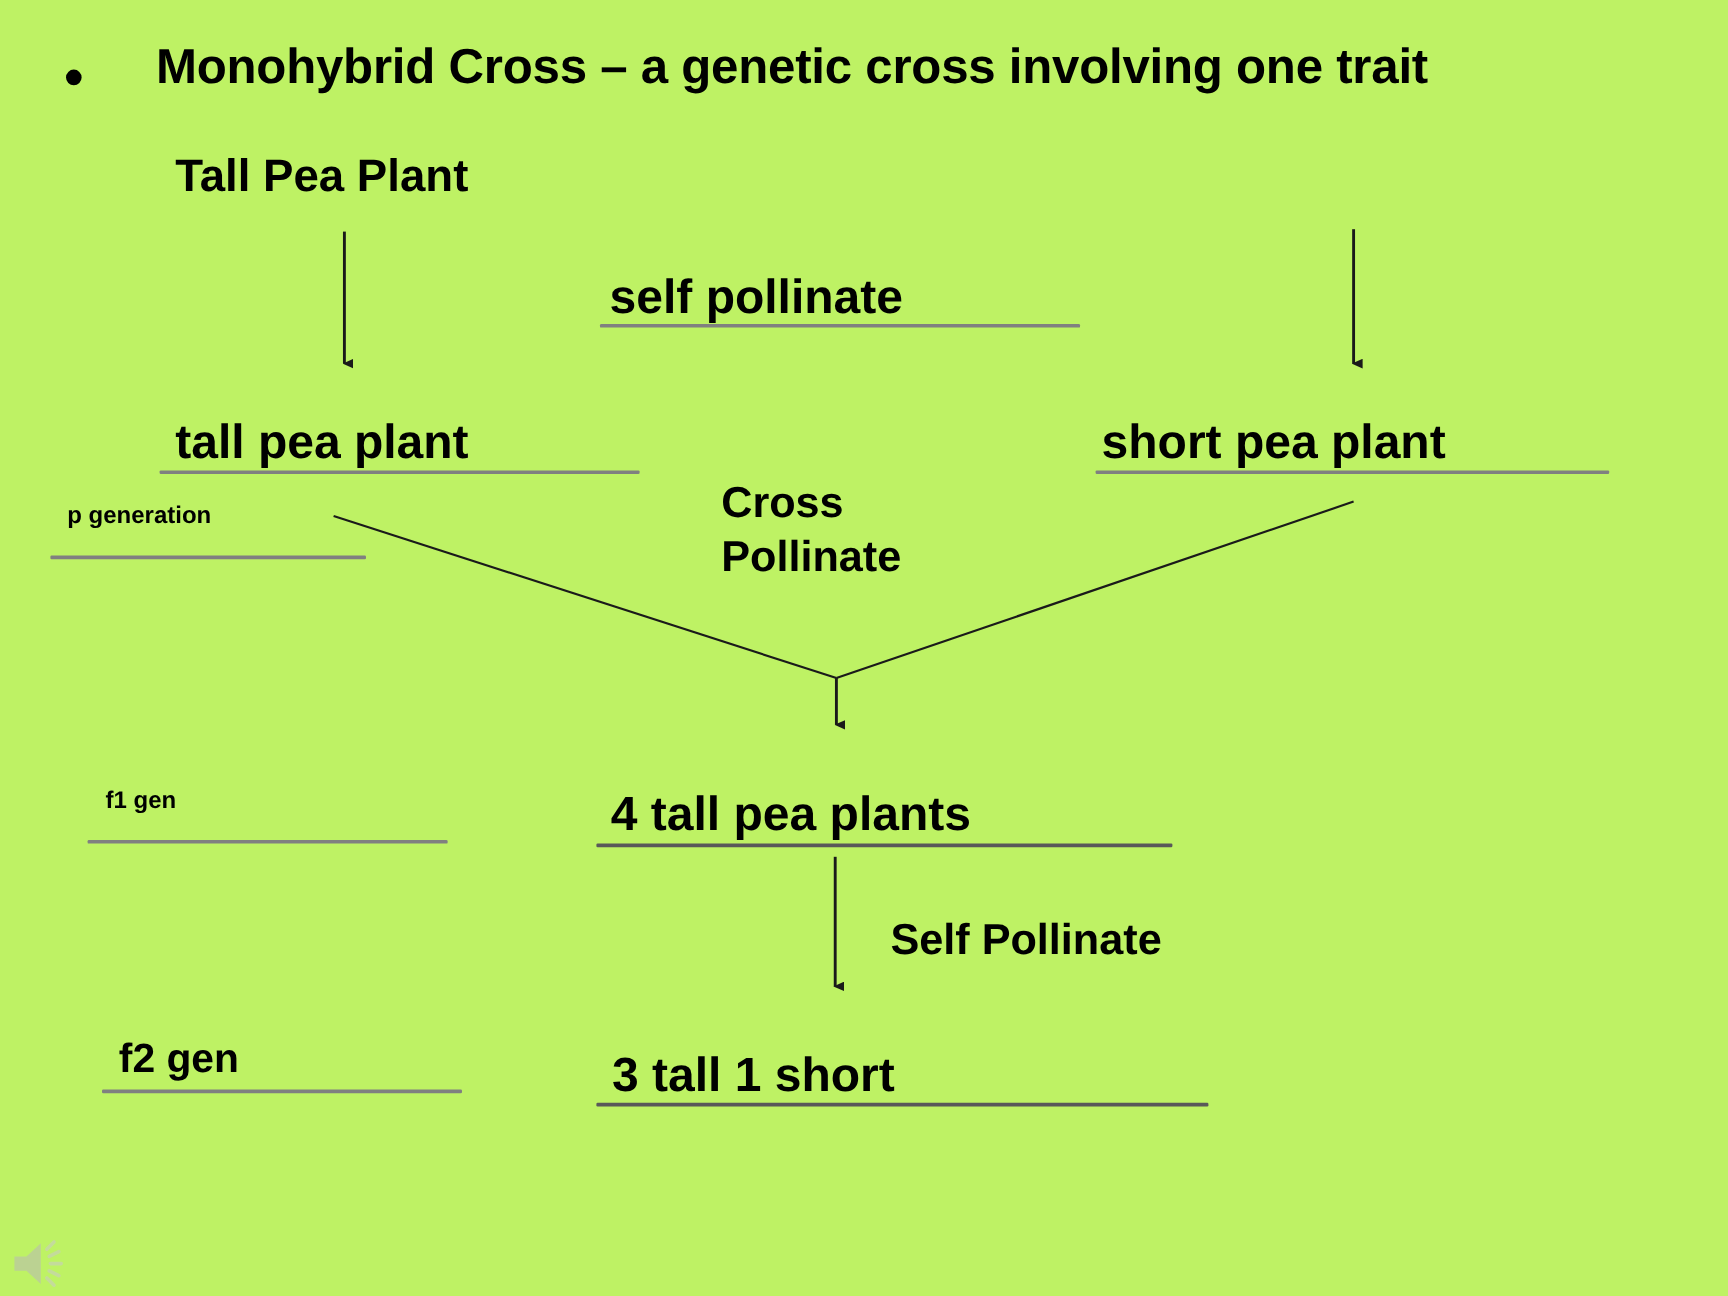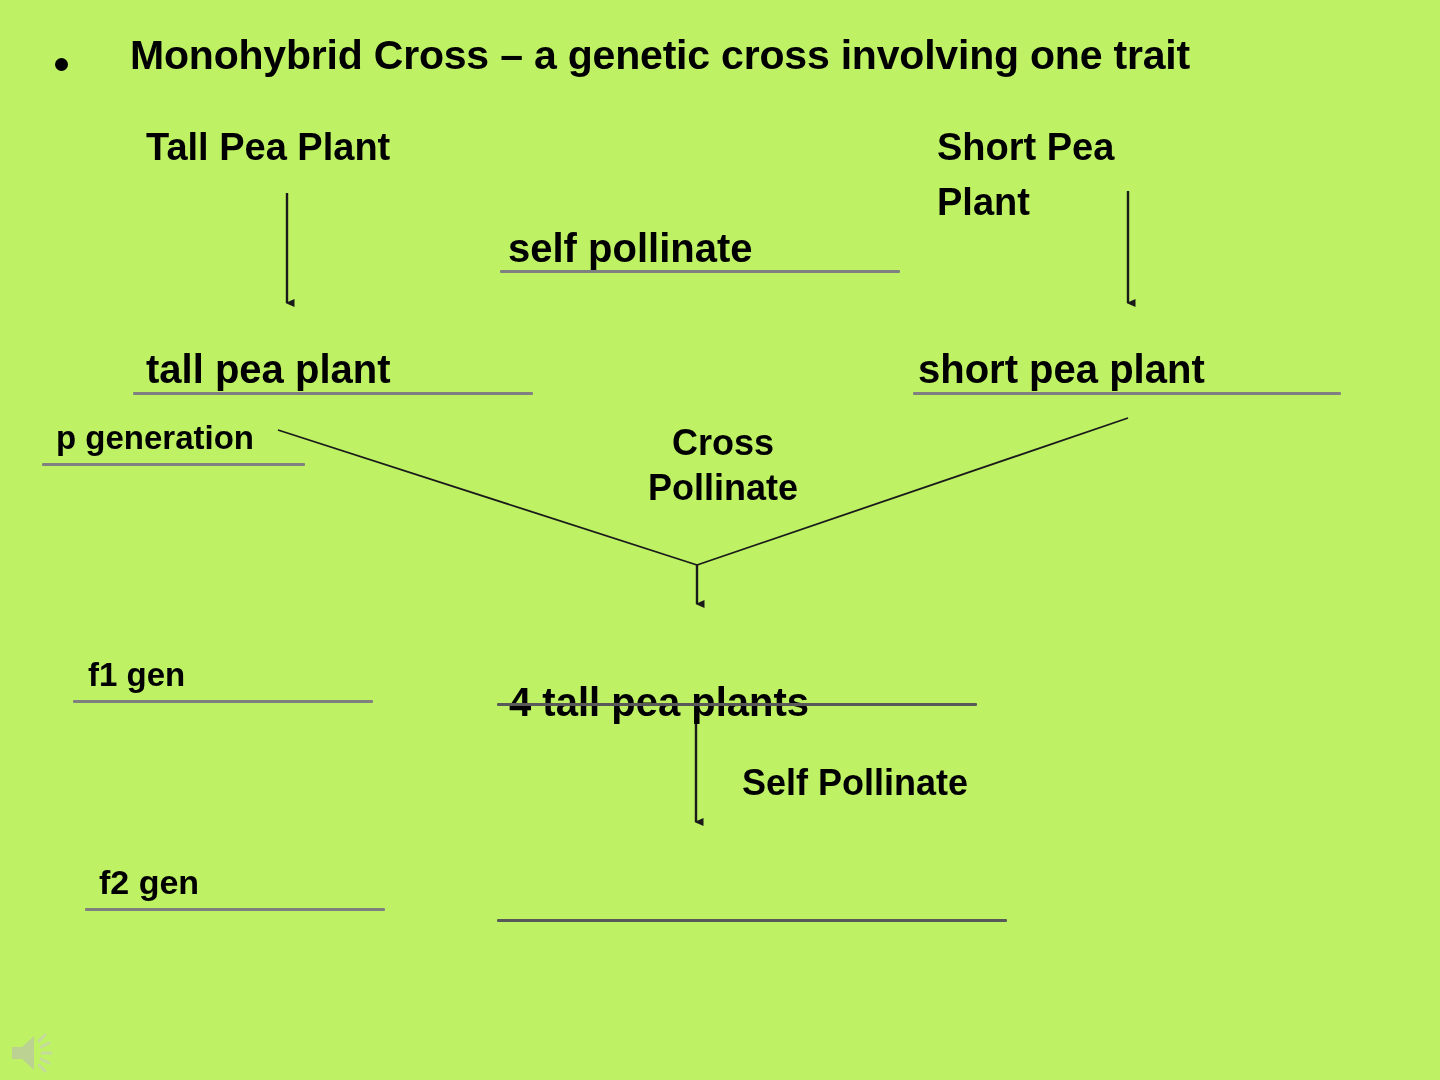--- a/index.html
+++ b/index.html
@@ -63,21 +63,21 @@
   }
 
   .mid {
     font-size: 36px;
     font-weight: bold;
     line-height: 1.25;
     white-space: pre-line;
   }
 
   .small {
-    font-size: 33px;
+    font-size: 20px;
     font-weight: bold;
     line-height: 1.2;
     white-space: nowrap;
   }
 
   
   .rule {
     height: 3px;
     background: #808080;
     border-radius: 1px;
@@ -120,49 +120,48 @@
     <line x1="696" y1="714" x2="696" y2="822" stroke="#1a1a1a" stroke-width="2.4" marker-end="url(#arrowhead)"></line>
   </svg>
 
   <div class="abs title-row">
     <span class="bullet-dot"></span>
     <span class="title-text">Monohybrid Cross – a genetic cross involving one trait</span>
   </div>
 
   <div class="abs hdr" style="left:146px; top:120px;">Tall Pea Plant</div>
 
-  <div class="abs hdr" style="left:937px; top:120px;">Short Pea
-Plant</div>
 
   <div class="abs big" style="left:508px; top:224px;">self pollinate</div>
   <div class="abs rule" style="left:500px; top:270px; width:400px;"></div>
 
   <div class="abs big" style="left:146px; top:345px;">tall pea plant</div>
   <div class="abs rule" style="left:133px; top:392px; width:400px;"></div>
 
   <div class="abs big" style="left:918px; top:345px;">short pea plant</div>
   <div class="abs rule" style="left:913px; top:392px; width:428px;"></div>
 
   <div class="abs small" style="left:56px; top:418px;">p generation</div>
   <div class="abs rule" style="left:42px; top:463px; width:263px;"></div>
 
-  <div class="abs mid" style="left:601px; top:420px; text-align:center;margin-left:47px;">Cross
+  <div class="abs mid" style="left:601px; top:396px; text-align:left;">Cross
 Pollinate</div>
 
   <div class="abs small" style="left:88px; top:655px;text-align:center;">f1 gen</div>
   <div class="abs rule" style="left:73px; top:700px; width:300px;"></div>
 
-  <div class="abs big" style="left:509px; top:678px;">4 tall pea plants</div>
+  <div class="abs big" style="left:509px; top:655px;">4 tall pea plants</div>
   <div class="abs rule rule-dark" style="left:497px; top:703px; width:480px;"></div>
 
   <div class="abs mid" style="left:742px; top:760px;">Self Pollinate</div>
 
   <div class="abs big" style="left:99px; top:862px; font-size:34px;">f2 gen</div>
   <div class="abs rule" style="left:85px; top:908px; width:300px;"></div>
 
+  <div class="abs big" style="left:510px; top:872px;">3 tall 1 short</div>
   <div class="abs rule rule-dark" style="left:497px; top:919px; width:510px;"></div>
 
   <svg class="abs speaker" viewBox="0 0 60 46" xmlns="http://www.w3.org/2000/svg">
     <path d="M4,17 L14,17 L26,6 L26,40 L14,29 L4,29 Z" fill="#b9b9b9"></path>
     <path d="M31,11 L37,5" stroke="#c9c9c9" stroke-width="3" stroke-linecap="round"></path>
     <path d="M33,17 L41,13" stroke="#c9c9c9" stroke-width="3" stroke-linecap="round"></path>
     <path d="M34,23 L43,23" stroke="#c9c9c9" stroke-width="3" stroke-linecap="round"></path>
     <path d="M33,29 L41,33" stroke="#c9c9c9" stroke-width="3" stroke-linecap="round"></path>
     <path d="M31,35 L37,41" stroke="#c9c9c9" stroke-width="3" stroke-linecap="round"></path>
   </svg>

